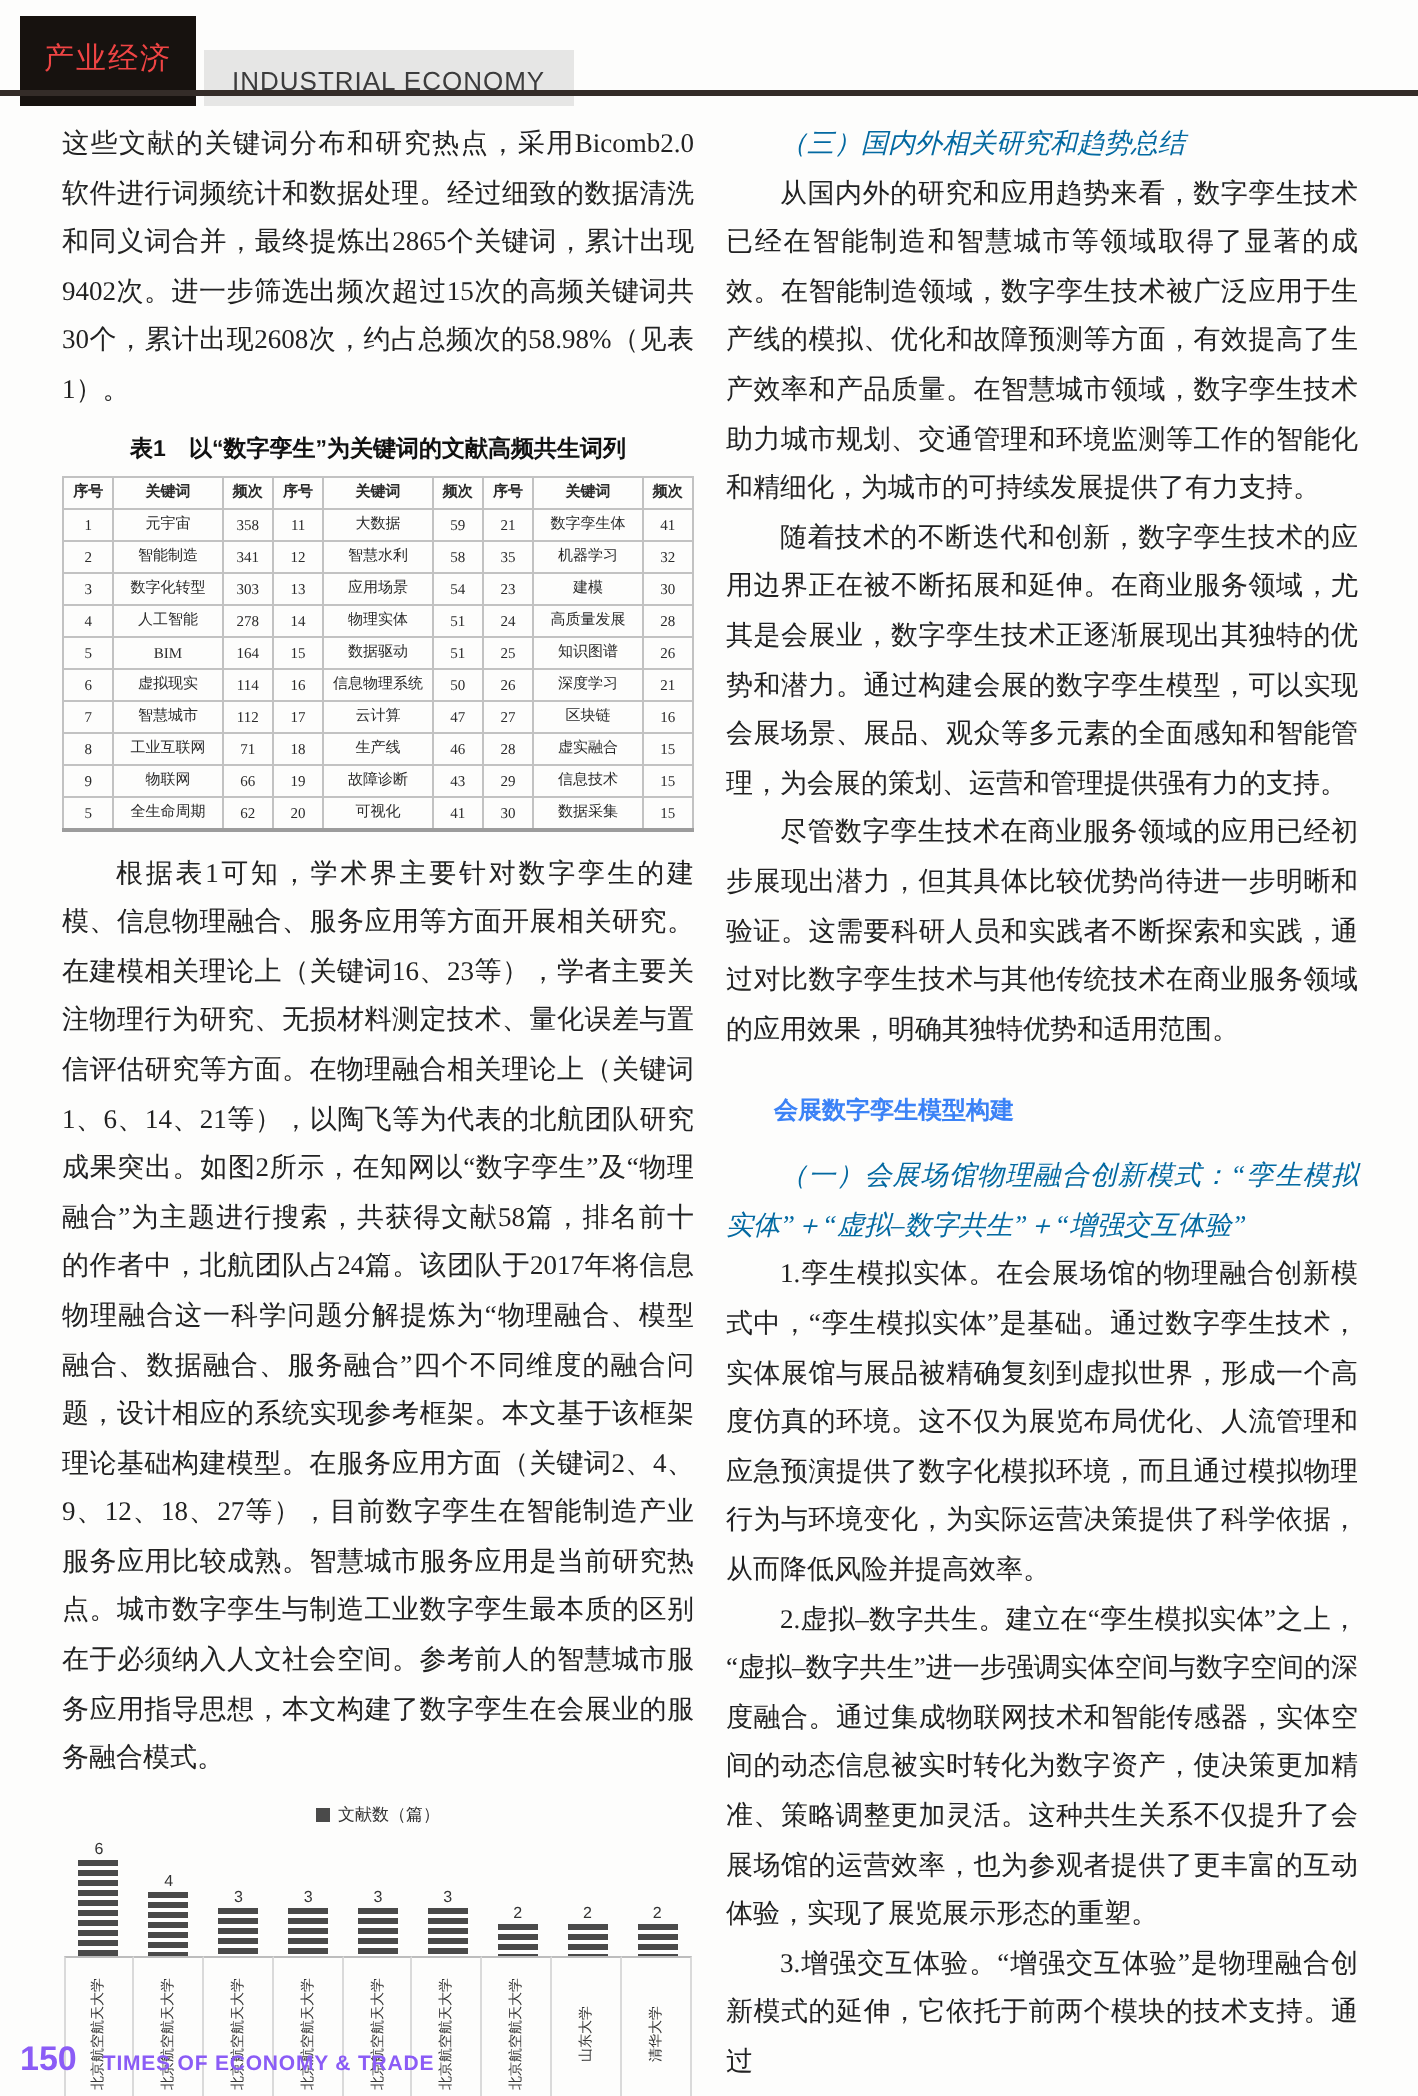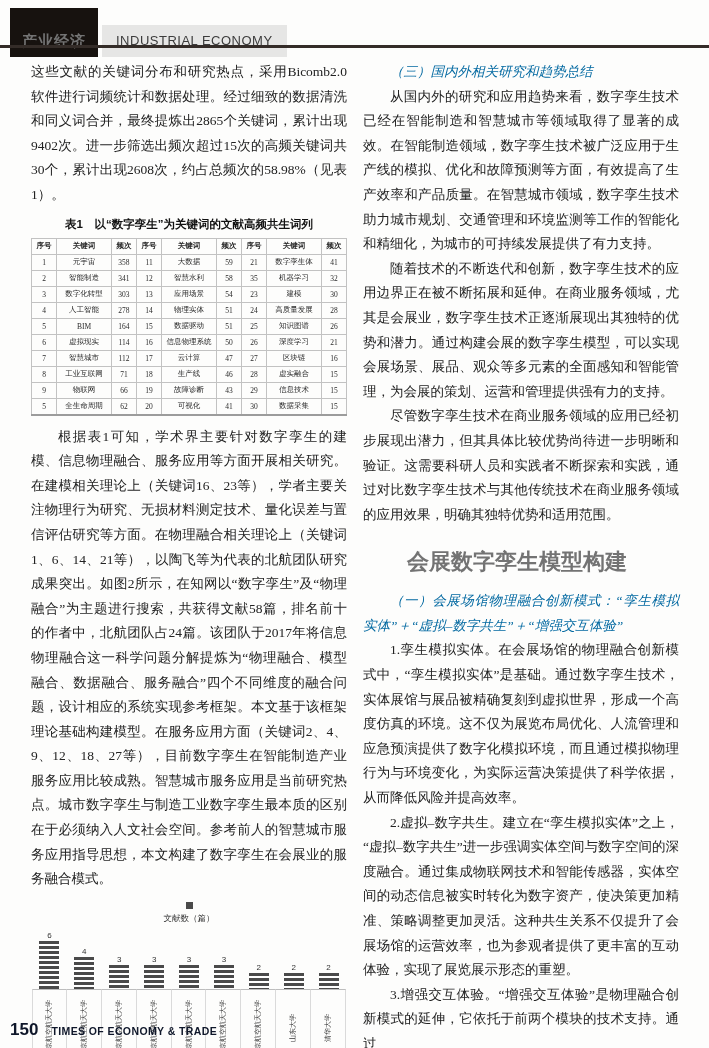--- a/index.html
+++ b/index.html
@@ -4,22 +4,22 @@
 <style>
   html,body { margin:0; padding:0; background:#9a9a9a; }
   .page {
     position:relative; width:709px; height:1048px; margin:0 auto;
     background:#fdfdfc; overflow:hidden; color:#1d1d1d;
     font-family:"Liberation Serif", serif;
   }
   
   .hdr { position:absolute; top:8px; left:10px; display:flex; align-items:stretch; }
   .cat-cn {
-    background:#17120f; color:#737373; font-family:"Liberation Sans",sans-serif;
-    font-weight:bold; font-size:15px; padding:24px 12px 6px; letter-spacing:1px;
+    background:#17120f; color:#ef4444; font-family:"Liberation Sans",sans-serif;
+    font-weight:normal; font-size:15px; padding:12px 12px 6px; letter-spacing:1px;
   }
   .cat-en {
     background:#e6e6e5; color:#3c3c3c; font-family:"Liberation Sans",sans-serif;
     font-size:13px; padding:8px 14px 5px; margin-left:4px; letter-spacing:.5px;margin-top:17px;
   }
   .head-rule { position:absolute; top:45px; left:0; width:709px; height:3px; background:#342c28; }
   
   .columns { position:absolute; top:60px; left:31px; width:648px; display:flex; gap:16px; }
   .col { width:316px; }
   p.body { margin:0; font-size:13.5px; line-height:24.6px; text-align:justify; text-indent:2em; color:#222; }
@@ -32,37 +32,37 @@
     color:#111; text-align:center; margin:9px 0 6px;
   }
   table.t1 { width:100%; border-collapse:collapse; table-layout:fixed;
              font-size:7.5px; text-align:center; color:#2a2a2a; border-bottom:2px solid #9c9c9c; }
   table.t1 th, table.t1 td { border:1px solid #c2c2c2; padding:2.5px 0; overflow:hidden; white-space:nowrap; }
   table.t1 th { font-weight:bold; }
   table.t1 col.c-no { width:8%; } table.t1 col.c-kw { width:17.4%; } table.t1 col.c-fq { width:8%; }
   
   .chart { margin-top:10px; font-family:"Liberation Sans",sans-serif; }
   .legend { display:flex; justify-content:center; align-items:center; gap:4px;
-            font-size:8.5px; color:#333; margin-bottom:2px;flex-direction:column; }
+            font-size:8.5px; color:#333; margin-bottom:2px; }
   .legend-swatch { width:7px; height:7px; background:#4a4a4a; display:inline-block; }
   .bars { display:flex; padding:0 1px; }
   .bar-col { flex:1; display:flex; flex-direction:column; min-width:0; }
   .bar-area { height:62px; display:flex; flex-direction:column; justify-content:flex-end; align-items:center; }
   .bar-val { font-size:8px; color:#333; margin-bottom:1px; }
   .bar { width:20px; background:repeating-linear-gradient(to bottom,#4a4a4a 0 3px,#ffffff 3px 5px); }
   .org-cell { height:76px; display:flex; align-items:center; justify-content:center;
               border-top:1px solid #bdbdbd; border-right:1px solid #dadada; overflow:hidden; }
   .bar-col:first-child .org-cell, .bar-col:first-child .author-cell { border-left:1px solid #dadada; }
   .org-cell span { transform:rotate(-90deg); white-space:nowrap; font-size:7px; color:#333; }
   
   .section-title { font-family:"Liberation Sans",sans-serif; font-weight:bold;
-                   font-size:22px; color:#737373; margin:20px 0 12px; text-indent:2em; }
+                   font-size:12px; color:#3b82f6; margin:20px 0 12px; text-indent:2em; }
   
   .footer { position:absolute; left:10px; top:1020px; display:flex; align-items:baseline; gap:13px;
-            font-family:"Liberation Sans",sans-serif; color:#0f172a; }
+            font-family:"Liberation Sans",sans-serif; color:#8b5cf6; }
   .pageno { font-size:17px; font-weight:bold; }
   .journal { font-size:10.5px; font-weight:bold; letter-spacing:.4px; }
 </style>
 </head>
 <body>
 
 <div class="page">
 
   <div class="hdr">
     <div class="cat-cn">产业经济</div>

